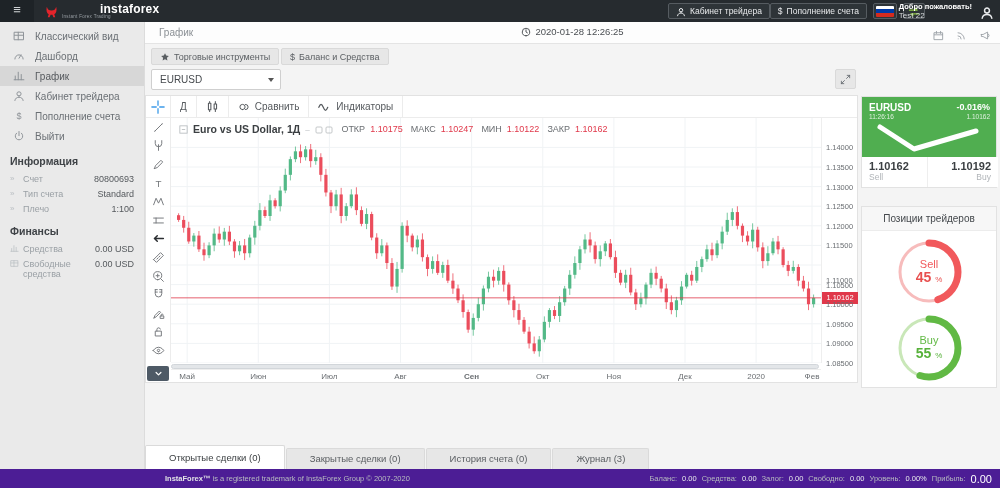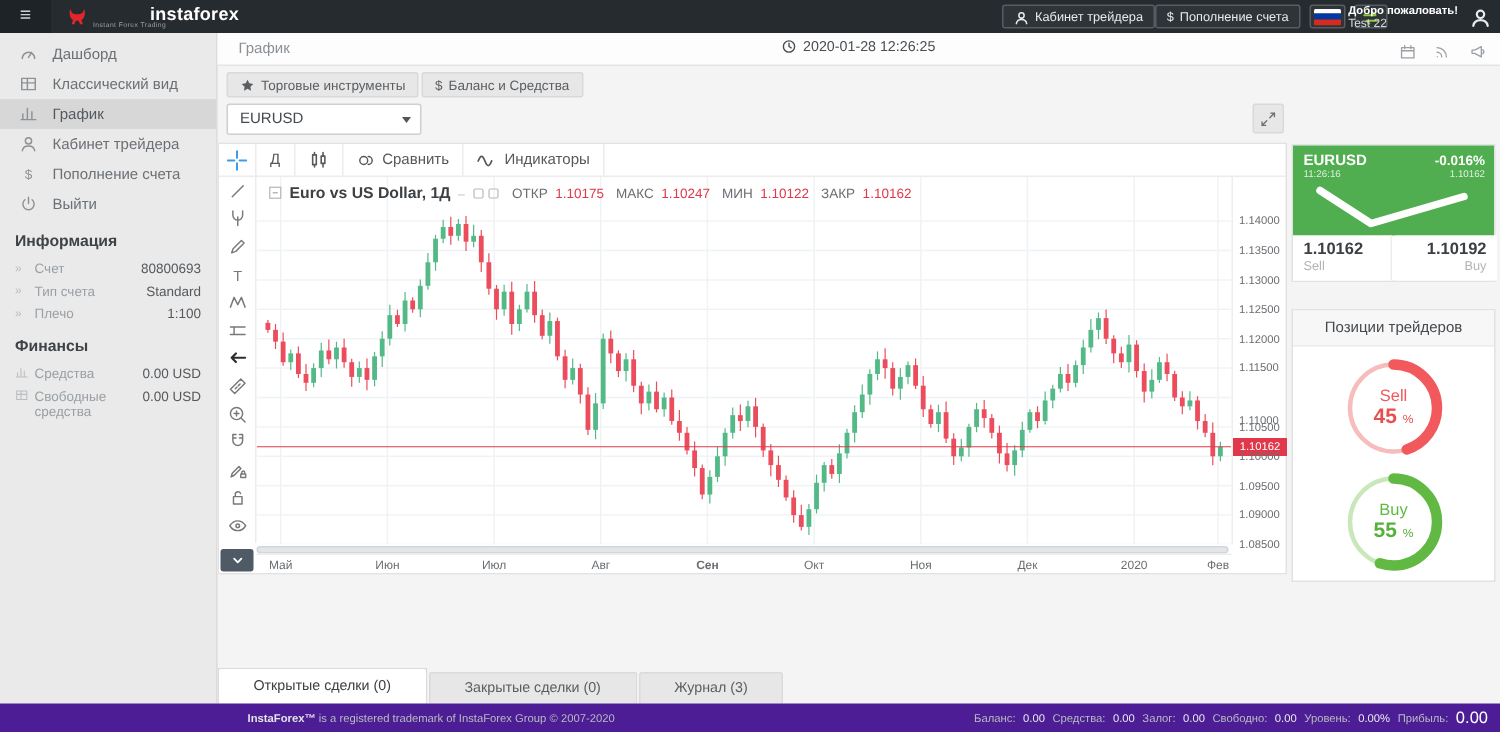--- a/index.html
+++ b/index.html
@@ -159,29 +159,29 @@
   </div>
   <div id="avatar"><svg class="ic" width="14" height="14" viewBox="0 0 16 16" fill="none" stroke="currentColor" stroke-width="1.7" stroke-linecap="round" stroke-linejoin="round">
         <path d="M8 8a2.8 2.8 0 1 0 0-5.6A2.8 2.8 0 0 0 8 8zM2.5 14c.5-3 2.7-4.3 5.5-4.3s5 1.3 5.5 4.3"></path>
       </svg></div>
 </div>
 
 <div id="sidebar">
   <div id="s-menu" style="padding-top:4px;">
       <div class="s-item">
         <span class="sic"><svg class="ic" width="12" height="12" viewBox="0 0 16 16" fill="none" stroke="currentColor" stroke-width="1.3" stroke-linecap="round" stroke-linejoin="round">
+            <path d="M2 3h12v10H2zM2 7h12M7 3v10"></path>
+          </svg></span>
+        <span>Классический вид</span>
+      </div>
+      <div class="s-item">
+        <span class="sic"><svg class="ic" width="12" height="12" viewBox="0 0 16 16" fill="none" stroke="currentColor" stroke-width="1.3" stroke-linecap="round" stroke-linejoin="round">
             <path d="M2.5 12a5.5 5.5 0 0 1 11 0M8 11l2.8-4.5"></path>
           </svg></span>
         <span>Дашборд</span>
-      </div>
-      <div class="s-item">
-        <span class="sic"><svg class="ic" width="12" height="12" viewBox="0 0 16 16" fill="none" stroke="currentColor" stroke-width="1.3" stroke-linecap="round" stroke-linejoin="round">
-            <path d="M2 3h12v10H2zM2 7h12M7 3v10"></path>
-          </svg></span>
-        <span>Классический вид</span>
       </div>
       <div class="s-item active">
         <span class="sic"><svg class="ic" width="12" height="12" viewBox="0 0 16 16" fill="none" stroke="currentColor" stroke-width="1.3" stroke-linecap="round" stroke-linejoin="round">
             <path d="M3 13V8M7 13V3M11 13V6M1.5 13h13"></path>
           </svg></span>
         <span>График</span>
       </div>
       <div class="s-item">
         <span class="sic"><svg class="ic" width="12" height="12" viewBox="0 0 16 16" fill="none" stroke="currentColor" stroke-width="1.3" stroke-linecap="round" stroke-linejoin="round">
             <path d="M8 8a2.8 2.8 0 1 0 0-5.6A2.8 2.8 0 0 0 8 8zM2.5 14c.5-3 2.7-4.3 5.5-4.3s5 1.3 5.5 4.3"></path>
@@ -761,20 +761,21 @@
         </svg><div class="txt">
           <span class="gl" style="color:#61b944">Buy</span>
           <span class="gp" style="color:#57b13a">55 <span>%</span></span>
         </div></div>
     </div>
 </div>
 
 <div id="tabs">
     <div class="tab active">Открытые сделки (0)</div>
     <div class="tab">Закрытые сделки (0)</div>
+    <div class="tab">История счета (0)</div>
     <div class="tab">Журнал (3)</div>
   </div>
 
 <div id="footer">
   <div id="f-left">
     <b>InstaForex™</b><span> is a registered trademark of InstaForex Group © 2007-2020</span>
   </div>
   <div id="f-right">
       <span>Баланс:</span>
       <span class="fv">0.00</span>

